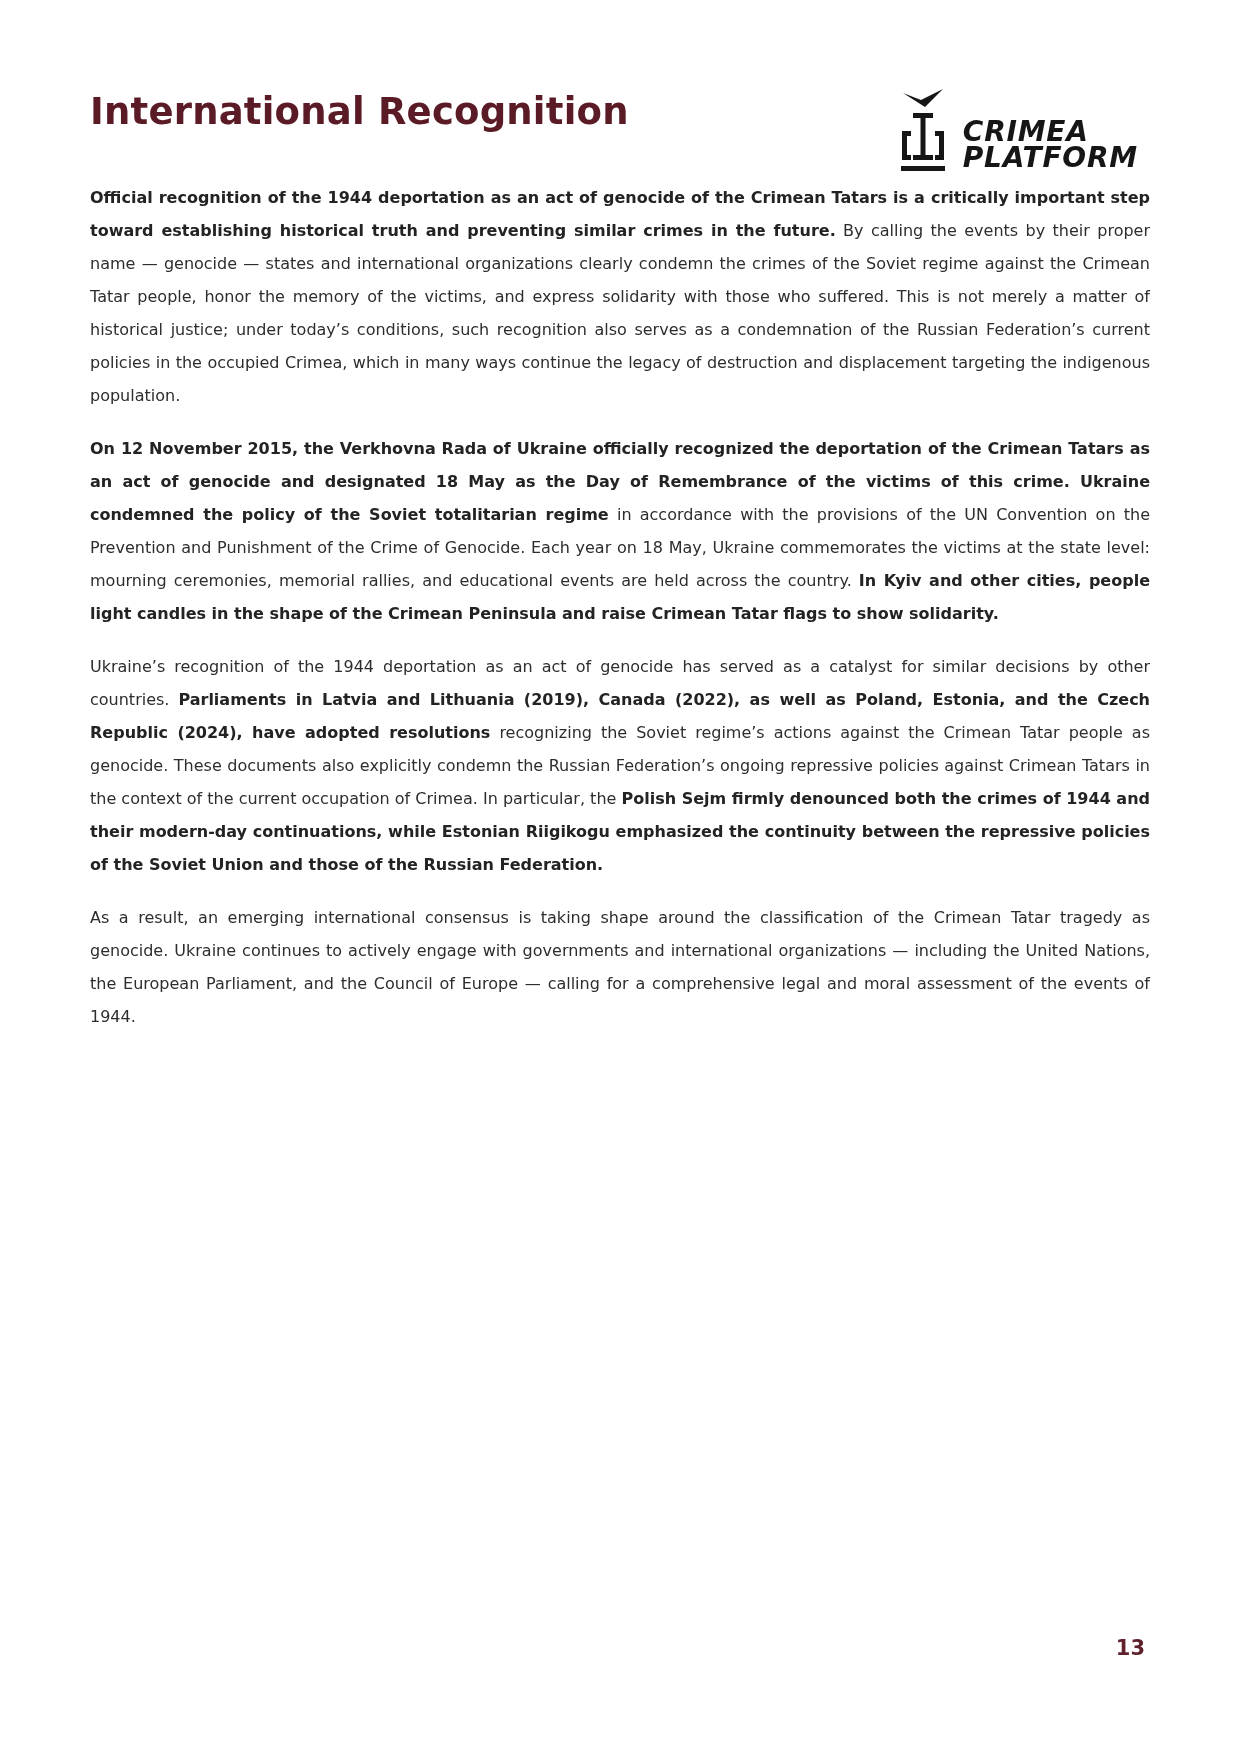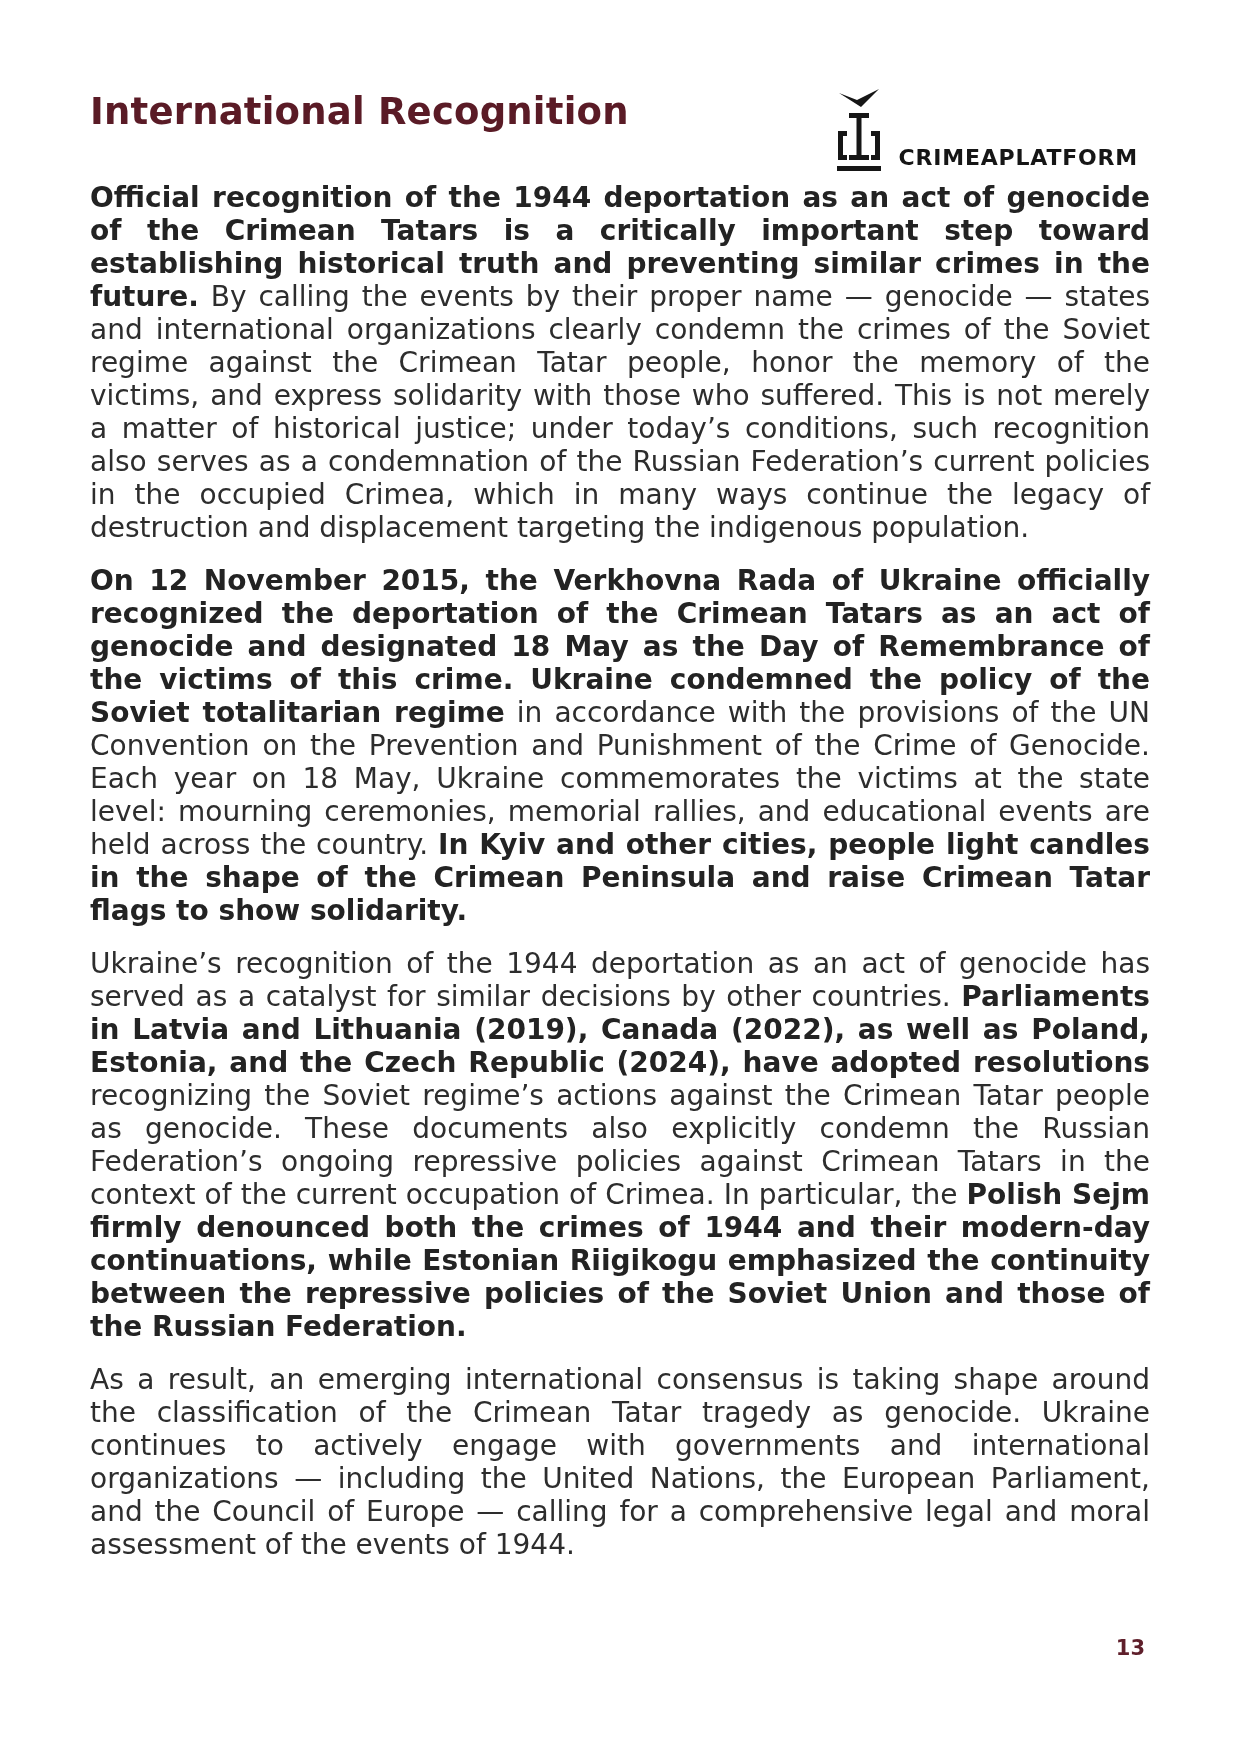--- a/index.html
+++ b/index.html
@@ -18,47 +18,48 @@
     position: absolute;
     top: 86px;
     right: 102px;
     display: flex;
     align-items: flex-end;
     gap: 15px;
   }
   .logo-icon svg { display: block; }
   .logo-text {
     display: flex;
-    flex-direction: row;
-    font-size: 22px;
+    flex-direction: column;
+    font-size: 28px;
     line-height: 26px;
     font-weight: 700;
     letter-spacing: 0.8px;
     color: #161616;
     padding-bottom: 1px;
+    font-style: italic;
   }
 
   
   .content {
     position: absolute;
     left: 90px;
     top: 0;
     width: 1060px;
   }
   h1.doc-title {
     margin: 88px 0 0 0;
     font-size: 37px;
     line-height: 48px;
     font-weight: 700;
     color: #5a1b26;
     letter-spacing: 0.2px;
   }
   .body-paragraphs p {
     margin: 20px 0 0 0;
-    font-size: 28px;
+    font-size: 16px;
     line-height: 33px;
     text-align: justify;
     color: #2d2d2d;
     font-weight: 400;
   }
   .body-paragraphs p:first-child { margin-top: 45px; }
   .body-paragraphs .b { font-weight: 700; color: #232323; }
 
   
   .page-number {

